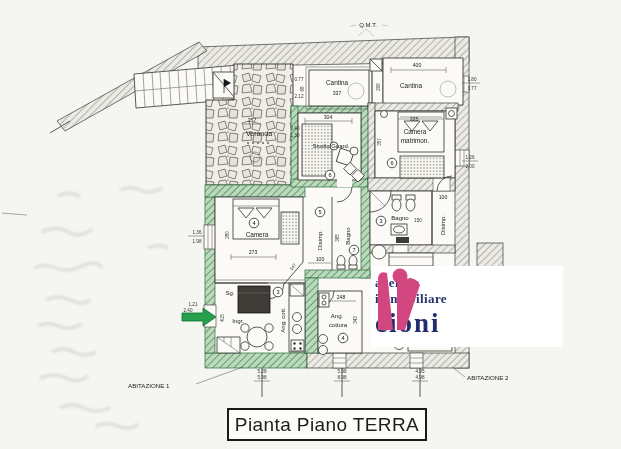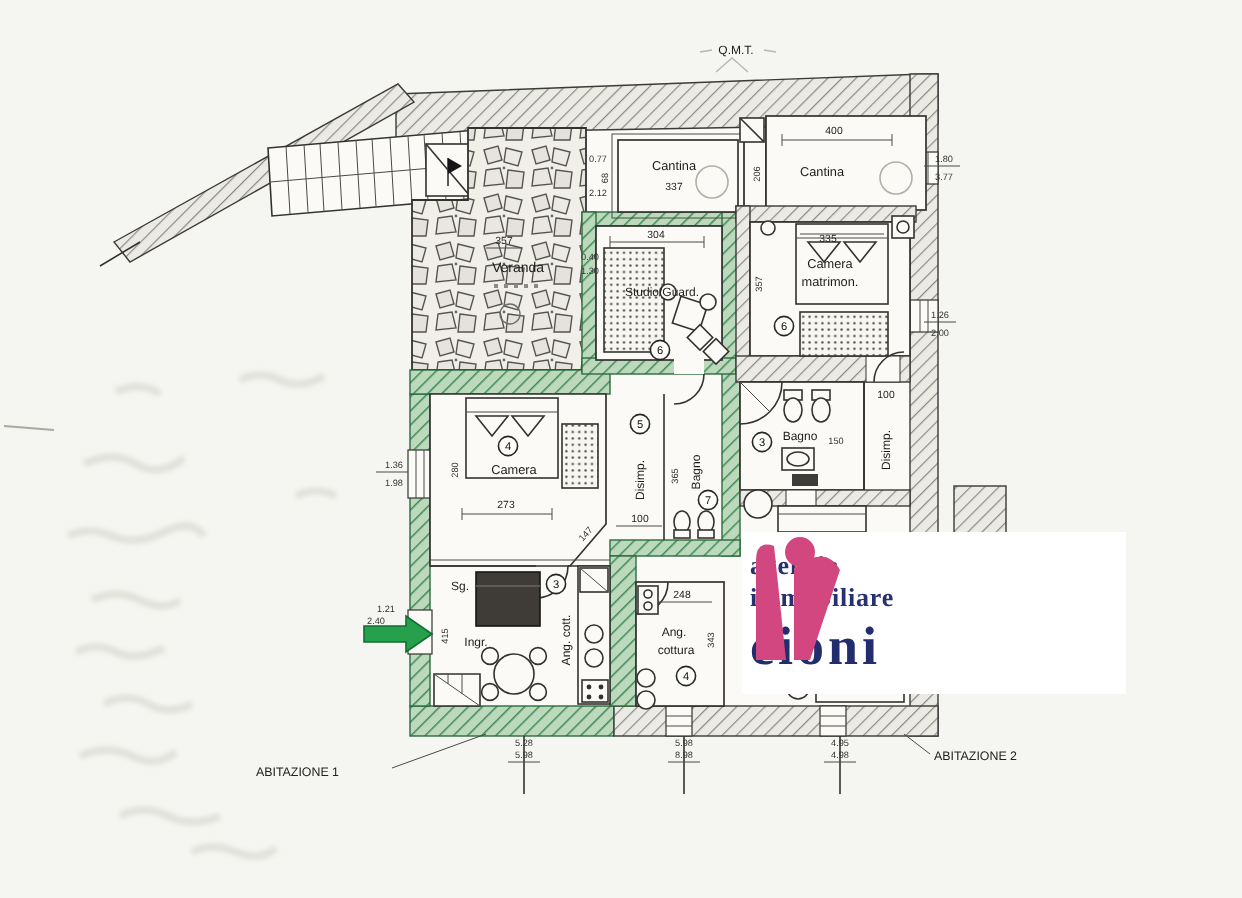--- a/index.html
+++ b/index.html
@@ -413,14 +413,17 @@
     <path d="M26,18 Q42,6 49,19 L34,64 L26,64 Z" fill="#d2477f"></path>
     <circle cx="29" cy="10" r="7.5" fill="#d2477f"></circle>
   </svg>
   <div class="logo-text">
     <div class="logo-l1">agenzia</div>
     <div class="logo-l2">immobiliare</div>
     <div class="logo-l3">cioni</div>
   </div>
 </div>
 
-
+<div class="title-box">
+  <span>Pianta Piano TERRA</span>
 </div>
 
+</div>
+
 </body></html>

